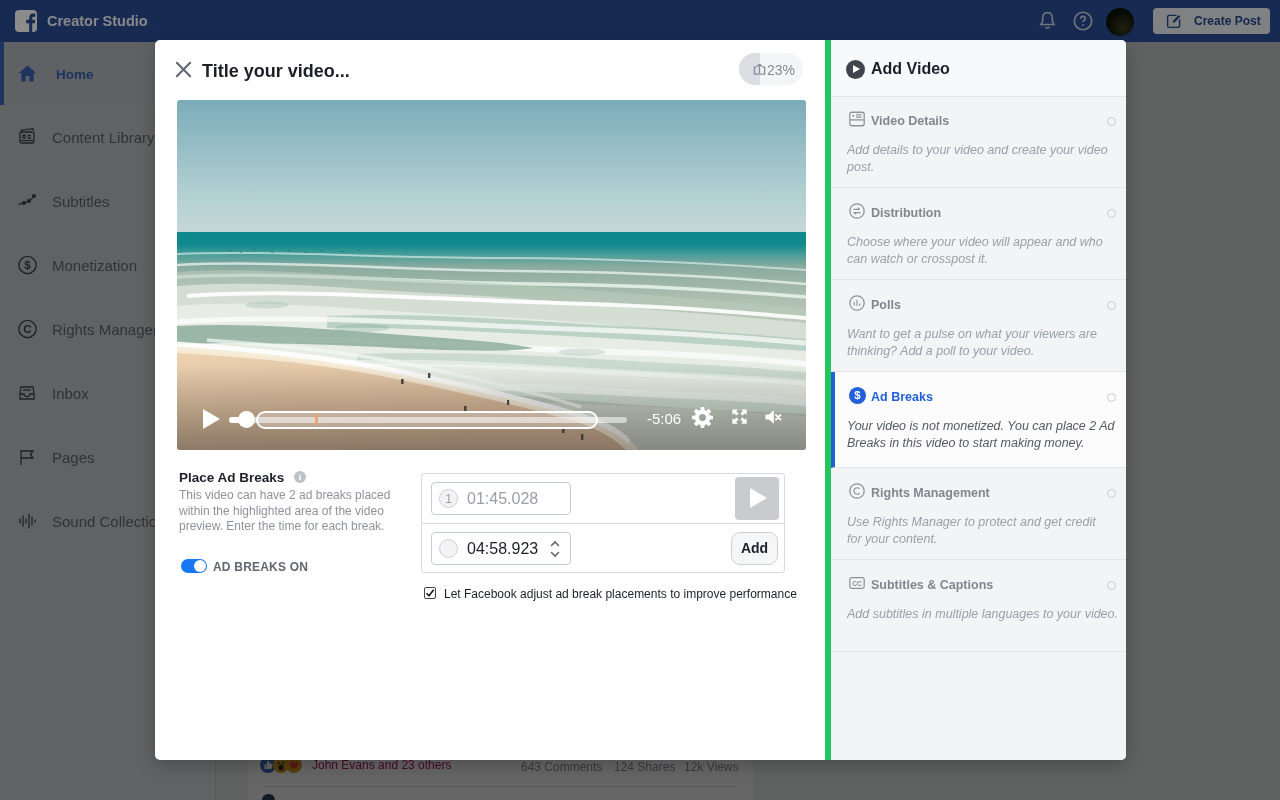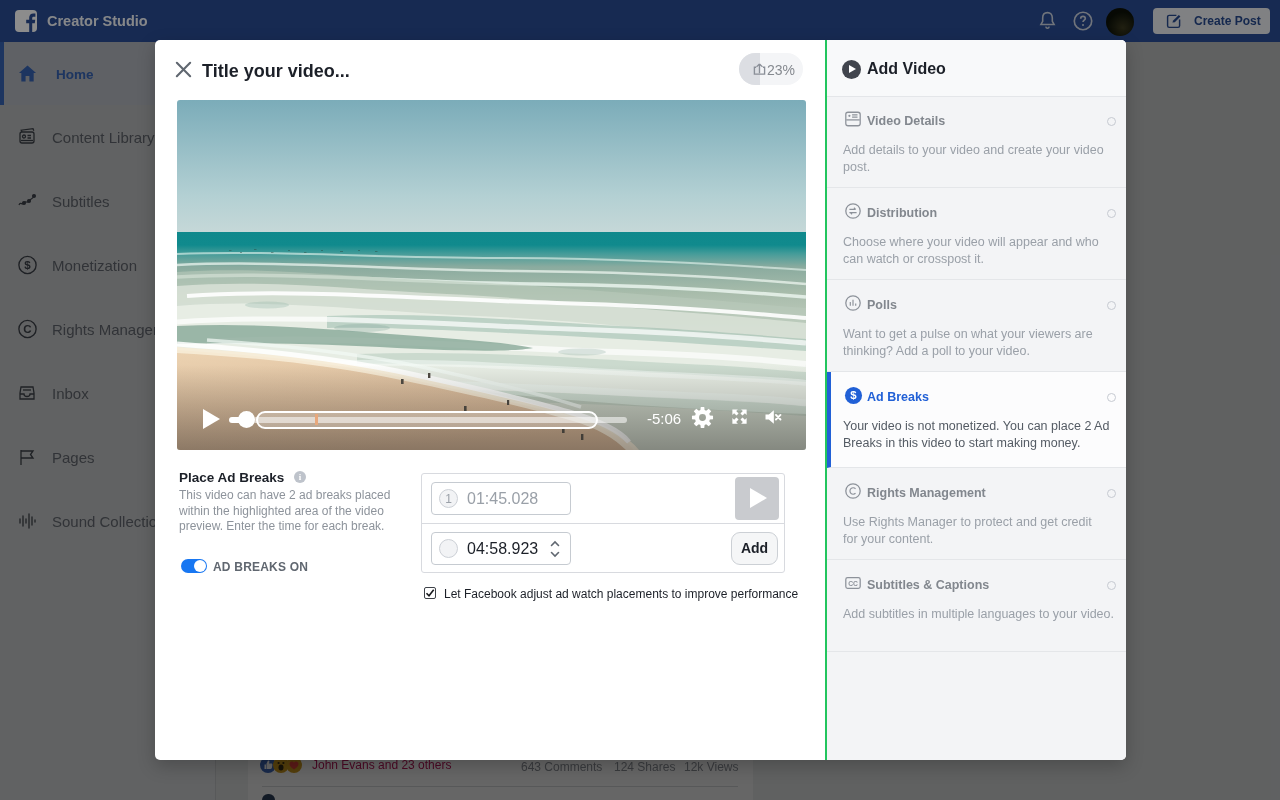--- a/index.html
+++ b/index.html
@@ -28,21 +28,21 @@
 .rxn { position:absolute; top:0px; width:16px; height:16px; border-radius:50%; }
 #bgdivider { position:absolute; left:262px; top:786px; width:476px; height:1px; background:#dadde1; }
 #bgav { position:absolute; left:262px; top:794px; width:13px; height:6px; border-radius:7px 7px 0 0; background:#30425f; }
 
 
 #overlay { position:absolute; inset:0; background:rgba(0,0,0,0.45); }
 #overlay2 { position:absolute; left:0; top:42px; right:0; bottom:0; background:rgba(0,0,0,0.27); }
 
 
 #modal { position:absolute; left:155px; top:40px; width:971px; height:720px; background:#fff; border-radius:5px; box-shadow:0 6px 18px rgba(0,0,0,0.22); }
-#panel { position:absolute; right:0; top:0; width:301px; height:720px; background:#f3f4f6; border-left:2px solid #22c55e; border-radius:0 5px 5px 0; }
+#panel { position:absolute; right:0; top:0; width:301px; height:720px; background:#f3f4f6; border-left:6px solid #22c55e; border-radius:0 5px 5px 0; }
 
 #close-x { position:absolute; left:19px; top:20px; width:19px; height:19px; }
 #m-title { position:absolute; left:47px; top:21px; font-size:18px; font-weight:bold; color:#1c2028; }
 #pill { position:absolute; left:584px; top:13px; width:64px; height:32px; border-radius:16px; background:#f4f5f7; overflow:hidden; }
 #pill .fill { position:absolute; left:0; top:0; width:21px; height:32px; background:#dcdee3; }
 #pill .pct { position:absolute; left:28px; top:9px; font-size:14px; color:#85898f; }
 #pill svg { position:absolute; left:12px; top:7px; }
 
 #video { position:absolute; left:22px; top:60px; width:629px; height:350px; border-radius:3px; overflow:hidden; }
 #vgrad { position:absolute; left:0; bottom:0; width:100%; height:85px; background:linear-gradient(rgba(40,40,40,0), rgba(40,38,36,0.42)); }
@@ -72,21 +72,21 @@
 #chk-label { position:absolute; left:20px; top:1px; font-size:12px; color:#1c2028; white-space:nowrap; }
 
 
 #pv-head { position:absolute; left:0; top:0; width:100%; height:57px; background:#f8f9fa; border-bottom:1px solid #e4e6e9; border-radius:0 5px 0 0; }
 #pv-head .circ { position:absolute; left:15px; top:20px; width:19px; height:19px; border-radius:50%; background:#41454d; }
 #pv-head .circ .tri { position:absolute; left:7px; top:5px; width:0; height:0; border-left:7px solid #fff; border-top:4.5px solid transparent; border-bottom:4.5px solid transparent; }
 #pv-head .t { position:absolute; left:40px; top:20px; font-size:16px; font-weight:bold; color:#1c2028; }
 .sect { position:absolute; left:0; width:100%; border-bottom:1px solid #e4e6e9; }
 .sect .ic { position:absolute; left:17px; top:14px; }
 .sect .st { position:absolute; left:40px; top:18px; font-size:12.5px; font-weight:bold; color:#82878e; }
-.sect .sd { position:absolute; left:16px; top:46px; font-size:12.5px; color:#9aa0a8; line-height:16.5px; white-space:nowrap; }
+.sect .sd { position:absolute; left:16px; top:46px; font-size:12.5px; color:#9aa0a8; line-height:16.5px; white-space:nowrap;font-style:italic; }
 .sect .radio { position:absolute; right:10px; top:21px; width:9px; height:9px; border-radius:50%; border:1px solid #c6cad1; }
 #sect-ab { background:#fcfcfd; border-left:4px solid #2160d6; }
 #sect-ab .st { color:#2160d6; left:36px; }
 #sect-ab .ic { left:13px; }
 #sect-ab .sd { color:#545b64; left:12px; }
 </style>
 </head>
 <body>
 
 <div id="bgpage">
@@ -348,21 +348,21 @@
       </div>
       <div id="add-btn">Add</div>
     </div>
   </div>
   <div id="chk-row">
     <div id="chk">
         <svg width="10" height="10" viewBox="0 0 10 10" fill="none" stroke="#16181c" stroke-width="1.6" style="position:absolute;left:0px;top:0px;">
           <path d="M1.5 5.2 L4 7.7 L8.7 1.8"></path>
         </svg>
       </div>
-    <div id="chk-label">Let Facebook adjust ad watch placements to improve performance</div>
+    <div id="chk-label">Let Facebook adjust ad break placements to improve performance</div>
   </div>
 
   <div id="panel">
     <div id="pv-head">
       <div class="circ">
           <div class="tri"></div>
         </div>
       <div class="t">Add Video</div>
     </div>
     <div class="sect" style="top:56px; height:92px;">

